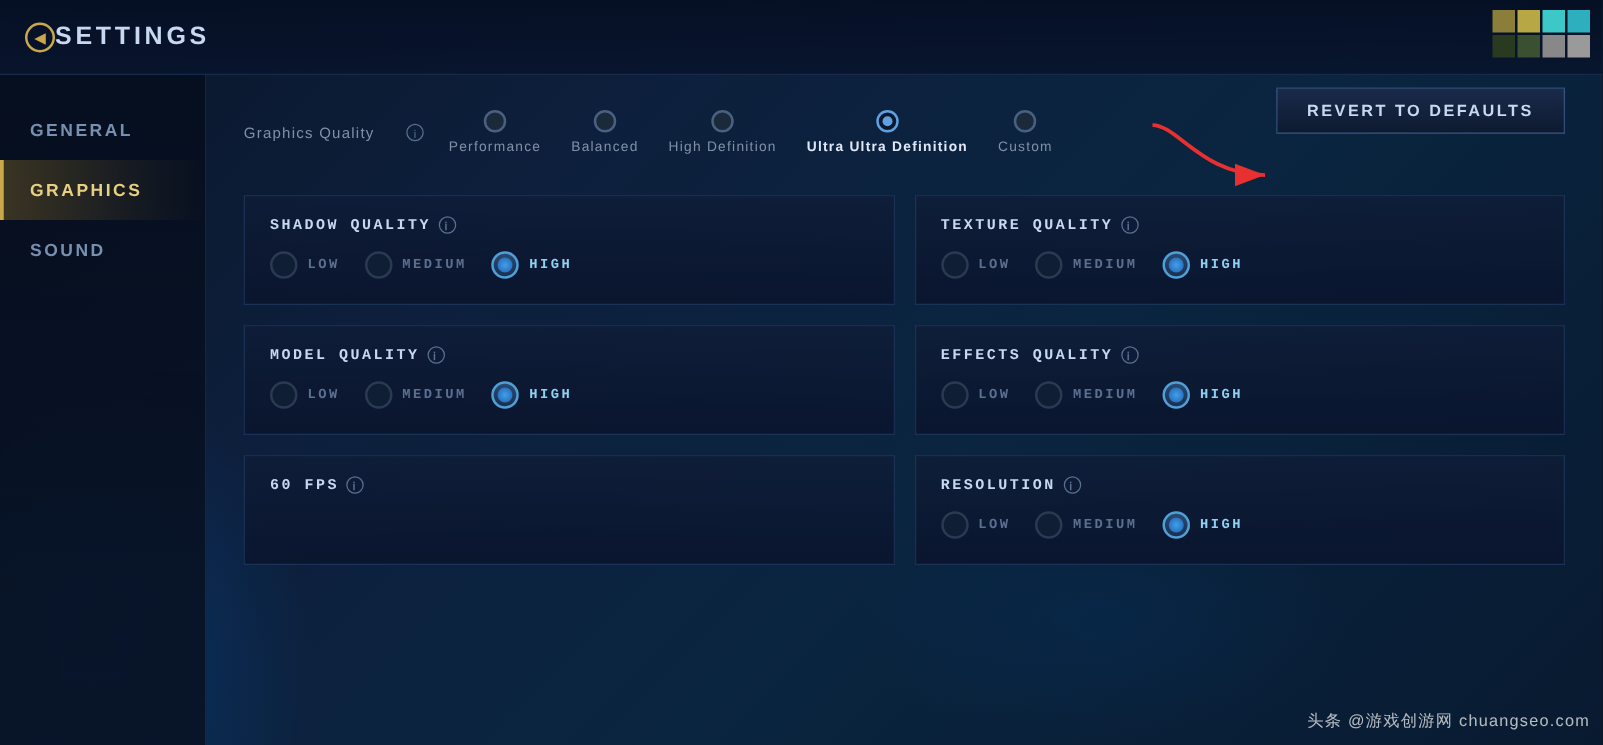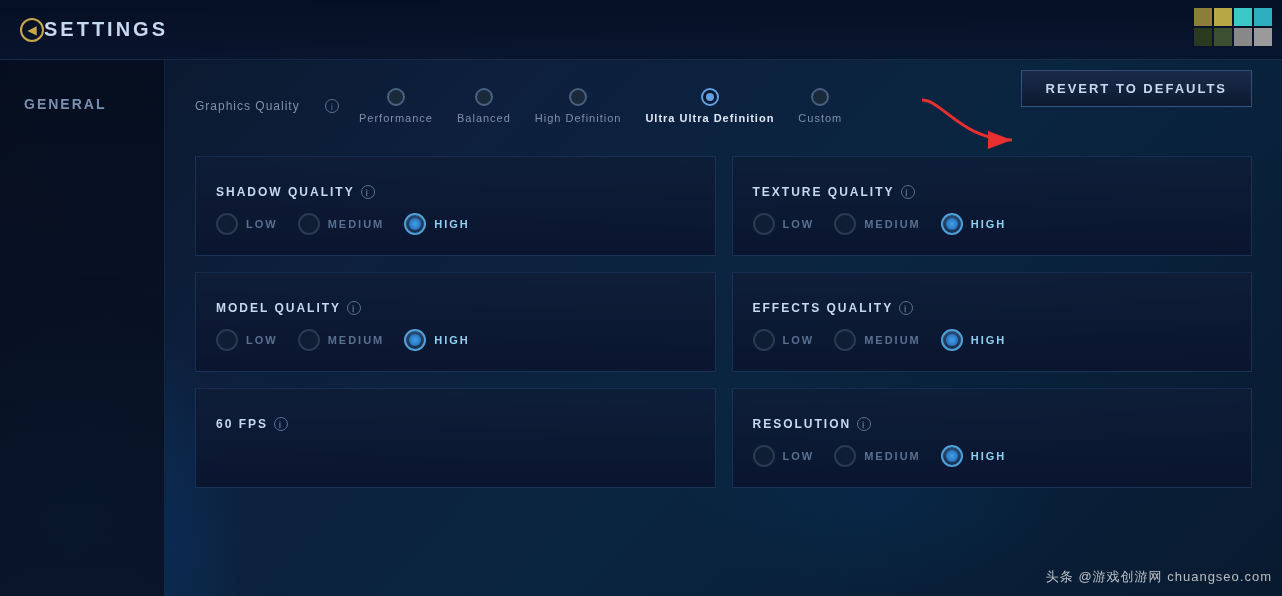--- a/index.html
+++ b/index.html
@@ -242,21 +242,22 @@
     
     .settings-grid {
       display: grid;
       grid-template-columns: 1fr 1fr;
       gap: 16px;
     }
 
     .setting-card {
       background: linear-gradient(180deg, rgba(15,28,55,0.8) 0%, rgba(10,20,45,0.9) 100%);
       border: 1px solid rgba(60,100,160,0.3);
-      padding: 28px 20px 20px;
+      padding: 16px 20px 20px;
+      font-family: Liberation Mono, monospace;
     }
 
     .setting-title {
       font-size: 12px;
       font-weight: 700;
       letter-spacing: 2px;
       color: #c8d8f0;
       text-transform: uppercase;
       margin-bottom: 14px;
       display: flex;
@@ -374,20 +375,26 @@
   <div class="swatch" style="background:#888888;"></div>
   <div class="swatch" style="background:#9A9A9A;"></div>
 </div>
 
 <button class="revert-btn">REVERT TO DEFAULTS</button>
 
 <div class="sidebar">
   <div class="sidebar-item">
     <span>GENERAL</span>
   </div>
+  <div class="sidebar-item active">
+    <span>GRAPHICS</span>
+  </div>
+  <div class="sidebar-item">
+    <span>SOUND</span>
+  </div>
 </div>
 
 <div class="main-content">
 
   <div class="quality-row">
     <span class="quality-label">Graphics Quality</span>
     <span class="info-icon">ℹ</span>
     <div class="quality-options">
       <div class="radio-option">
         <div class="radio-circle"></div>

